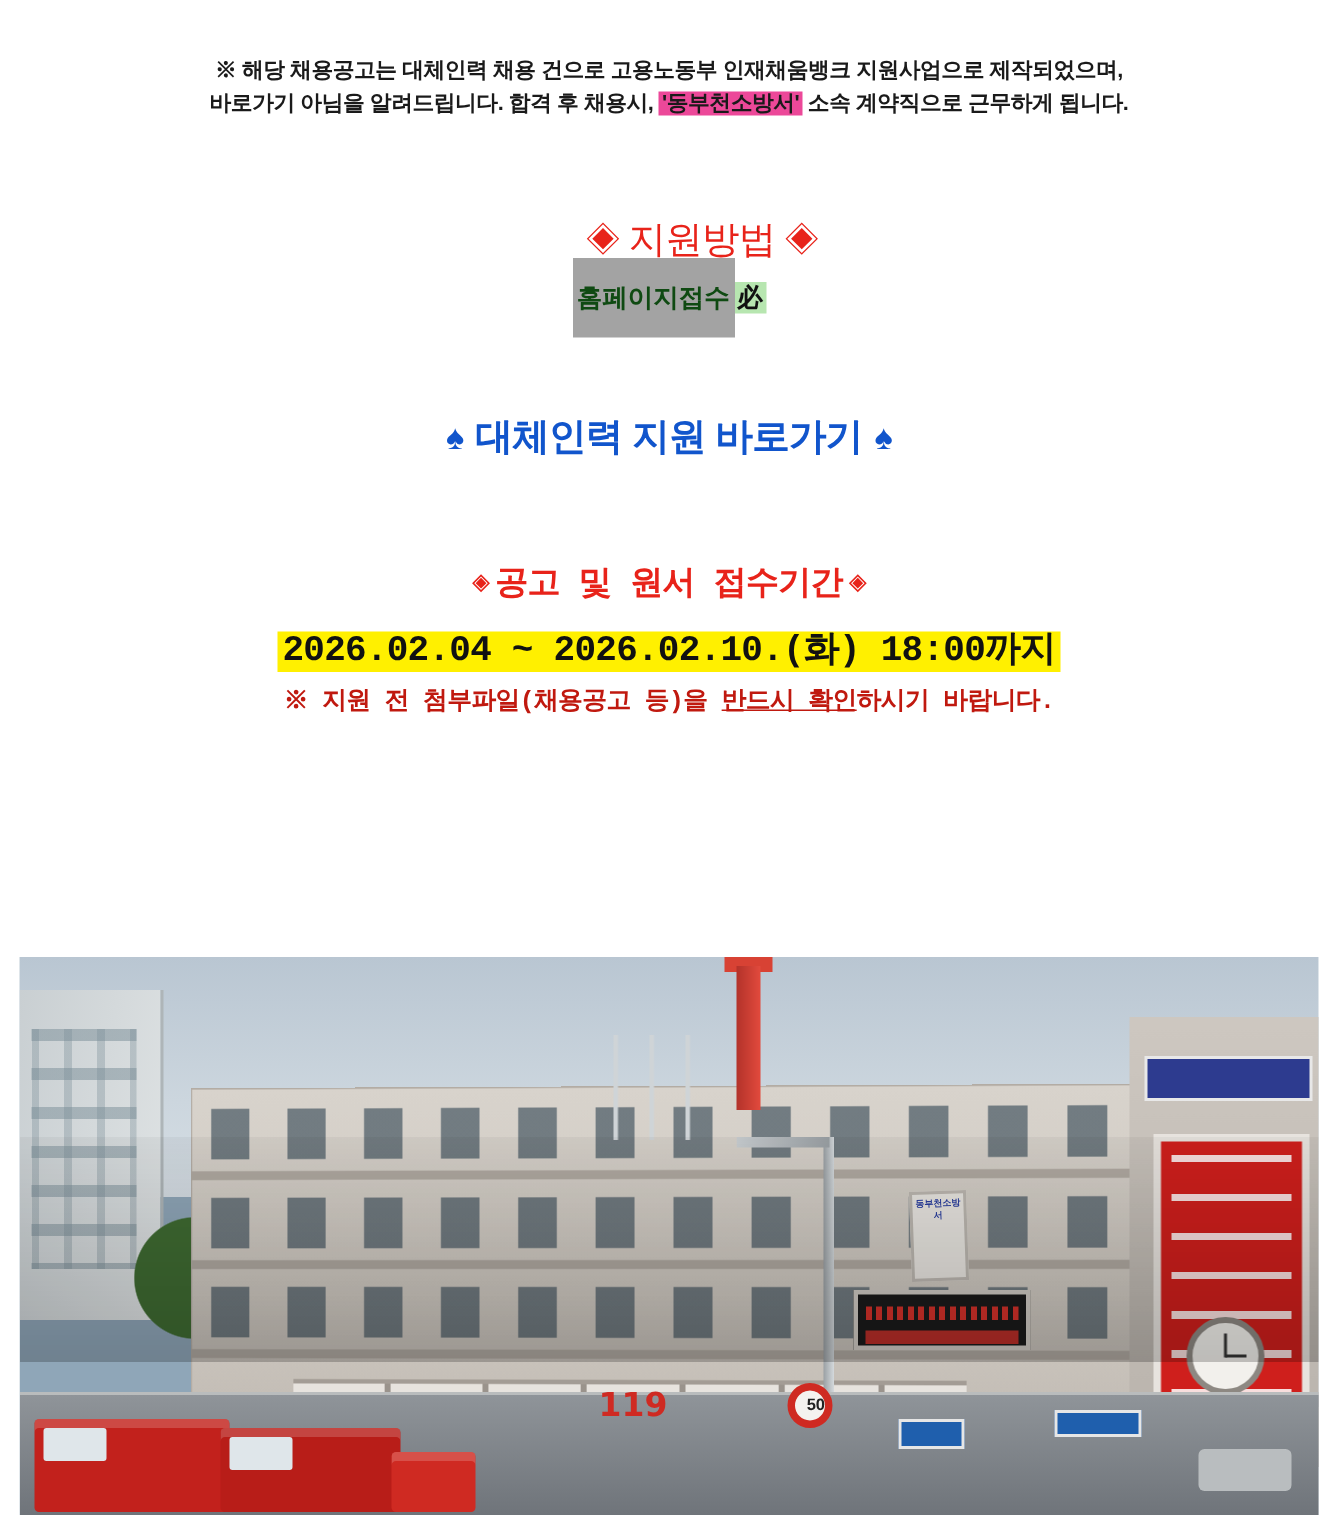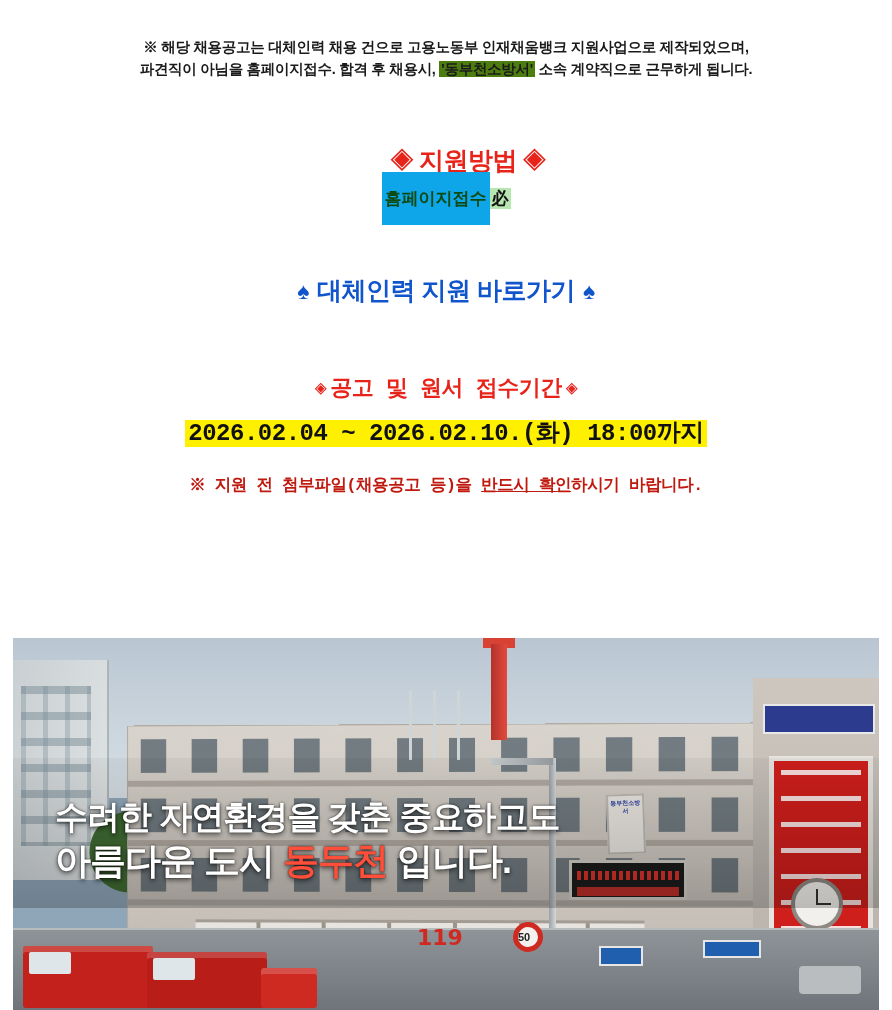--- a/index.html
+++ b/index.html
@@ -27,51 +27,51 @@
     text-align: center;
     padding-top: 36px;
     line-height: 1.55;
     font-size: 14.5px;
     font-weight: bold;
     color: #1a1a1a;
     letter-spacing: -0.3px;
   }
   .notice .line { display: block; }
   .hl-gray {
-    background: #4d7c0f;
+    background: #ec4899;
     padding: 0 2px;
   }
 
   
   .apply-method {
     text-align: center;
     margin-top: 64px;
   }
   .apply-method .title {
     font-size: 25px;
-    font-weight: bold;
+    font-weight: normal;
     color: #e8231a;
     letter-spacing: -0.5px;
     line-height: 1.2;
     padding-left: 44px;
   }
   .apply-method .title .diamond {
     color: #e8231a;
     font-size: 23px;
     vertical-align: 1px;
     margin: 0 6px;
   }
   .apply-method .sub {
     margin-top: 12px;
     font-size: 17px;
     font-weight: bold;
     color: #111111;
   }
   .apply-method .sub .hl-green {
-    background: #0ea5e9;
+    background: #a3a3a3;
     padding: 17px 3px;
     color: #0f4a12;
   }
   .apply-method .sub .must {
     color: #111111;
     background: #b7e6b0;
     padding: 1px 2px;
   }
 
   
@@ -113,21 +113,21 @@
     font-size: 24px;
     font-weight: bold;
     color: #111111;
     letter-spacing: -0.5px;
   }
   .period .p-dates span.hl-yellow {
     background: #fff000;
     padding: 0 3px;
   }
   .period .p-note {
-    margin-top: 26px;
+    margin-top: 8px;
     font-size: 16.5px;
     font-weight: bold;
     color: #c0190f;
     letter-spacing: -0.4px;
   }
   .period .p-note .u {
     text-decoration: underline;
   }
 
   
@@ -341,29 +341,29 @@
     width: 44px; height: 20px; background: #1f5fad;
     border: 2px solid #e6e6e6;
   }
   .roadsign2 {
     position: absolute; left: 690px; bottom: 52px;
     width: 58px; height: 18px; background: #1f5fad;
     border: 2px solid #e6e6e6;
   }
   
   .speed {
-    position: absolute; left: 500px; bottom: 58px;
+    position: absolute; left: 512px; bottom: 58px;
     width: 30px; height: 30px; border-radius: 50%;
     background: #f4f2ef; border: 5px solid #cf2a22;
     font-size: 11px; font-weight: bold; color: #222;
-    text-align: left; line-height: 20px;
+    text-align: right; line-height: 20px;
   }
   
   .mark119 {
-    position: absolute; left: 404px; bottom: 60px;
+    position: absolute; left: 386px; bottom: 60px;
     color: #cf2a22; font-size: 22px; font-weight: bold;
     font-family: "DejaVu Sans", sans-serif;
   }
   
   .caption {
     position: absolute;
     left: 42px;
     top: 158px;
     width: 620px;
     color: #ffffff;
@@ -384,21 +384,21 @@
     pointer-events: none;
   }
 </style>
 </head>
 <body>
 
 <div class="page">
 
   <div class="notice">
     <span class="line">※ 해당 채용공고는 대체인력 채용 건으로 고용노동부 인재채움뱅크 지원사업으로 제작되었으며,</span>
-    <span class="line"><span>파견직이 아님을 홈페이지접수. 합격 후 채용시, </span><span class="hl-gray">'동부천소방서'</span><span> 소속 계약직으로 근무하게 됩니다.</span></span>
+    <span class="line"><span>바로가기 아님을 알려드립니다. 합격 후 채용시, </span><span class="hl-gray">'동부천소방서'</span><span> 소속 계약직으로 근무하게 됩니다.</span></span>
   </div>
 
   <div class="apply-method">
     <div class="title">
       <span class="diamond">◈</span><span>지원방법</span><span class="diamond">◈</span>
     </div>
     <div class="sub">
       <span class="hl-green">홈페이지접수</span><span class="must">必</span>
     </div>
   </div>
@@ -463,20 +463,16 @@
           <div class="cab"></div>
         </div>
       <div class="engine e2">
           <div class="cab"></div>
         </div>
       <div class="engine e3"></div>
       <div class="car-r"></div>
 
       <div class="photo-shade"></div>
 
-      <div class="caption">
-        <div class="c1">수려한 자연환경을 갖춘 중요하고도</div>
-        <div class="c2"><span>아름다운 도시 </span><span class="city">동두천</span><span> 입니다.</span></div>
-      </div>
     </div>
   </div>
 
 </div>
 
 </body></html>

